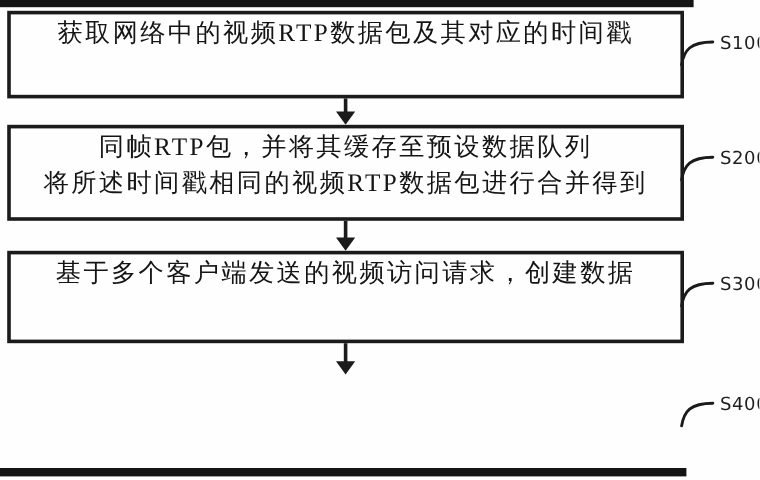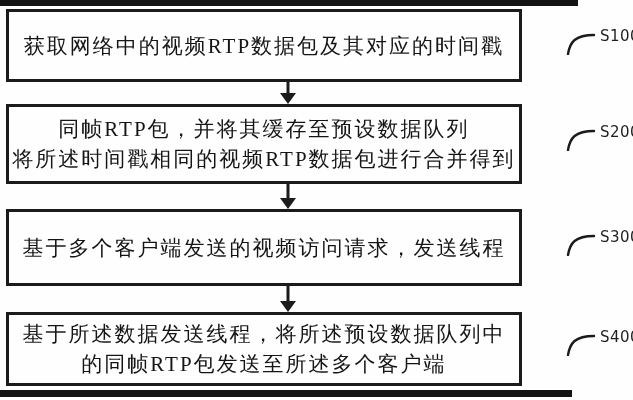--- a/index.html
+++ b/index.html
@@ -8,25 +8,25 @@
     width:633px;height:400px;
     background:#fefefe;
     overflow:hidden;
     font-family:"Liberation Serif","DejaVu Serif",serif;
   }
   .band{position:absolute;background:#141414;}
   .band-top{left:0;top:0;width:578px;height:6px;}
   .band-bottom{left:0;top:390px;width:572px;height:7px;}
 
   .pbox{
-    position:absolute;left:6px;width:516px;
+    position:absolute;left:6px;width:564px;
     box-sizing:border-box;
     border:3px solid #1b1b1b;
     background:#fefefe;
-    display:flex;flex-direction:column;justify-content:center;align-items:center;
+    display:flex;flex-direction:column;align-items:center;
   }
   .pline{
     font-size:21px;line-height:30px;letter-spacing:2px;
     color:#151515;text-align:center;white-space:nowrap;
     font-weight:500;
   }
 
   .arrow{position:absolute;width:16px;}
   .arrow .shaft{
     position:absolute;left:50%;transform:translateX(-50%);
@@ -81,38 +81,34 @@
     </svg>
     <span class="stext">S200</span>
   </div>
 
   <div class="arrow" style="top:184px;height:25px;left:280px;">
     <div class="shaft"></div>
     <div class="head"></div>
   </div>
 
   <div class="pbox" style="top:209px;height:77px;">
-    <div class="pline">基于多个客户端发送的视频访问请求，发送线程</div>
+    <div class="pline">基于多个客户端发送的视频访问请求，创建数据</div>
   </div>
   <div class="slabel" style="top:230px;">
     <svg width="30" height="26" viewBox="0 0 30 26">
       <path d="M2 25 C 4 13, 9 6, 28 6" stroke="#1b1b1b" stroke-width="2.4" fill="none" stroke-linecap="round"></path>
     </svg>
     <span class="stext">S300</span>
   </div>
 
   <div class="arrow" style="top:286px;height:26px;left:280px;">
     <div class="shaft"></div>
     <div class="head"></div>
   </div>
 
-  <div class="pbox" style="top:312px;height:74px;">
-    <div class="pline">基于所述数据发送线程，将所述预设数据队列中</div>
-    <div class="pline">的同帧RTP包发送至所述多个客户端</div>
-  </div>
   <div class="slabel" style="top:330px;">
     <svg width="30" height="26" viewBox="0 0 30 26">
       <path d="M2 25 C 4 13, 9 6, 28 6" stroke="#1b1b1b" stroke-width="2.4" fill="none" stroke-linecap="round"></path>
     </svg>
     <span class="stext">S400</span>
   </div>
 
 </div>
 
 </body></html>

